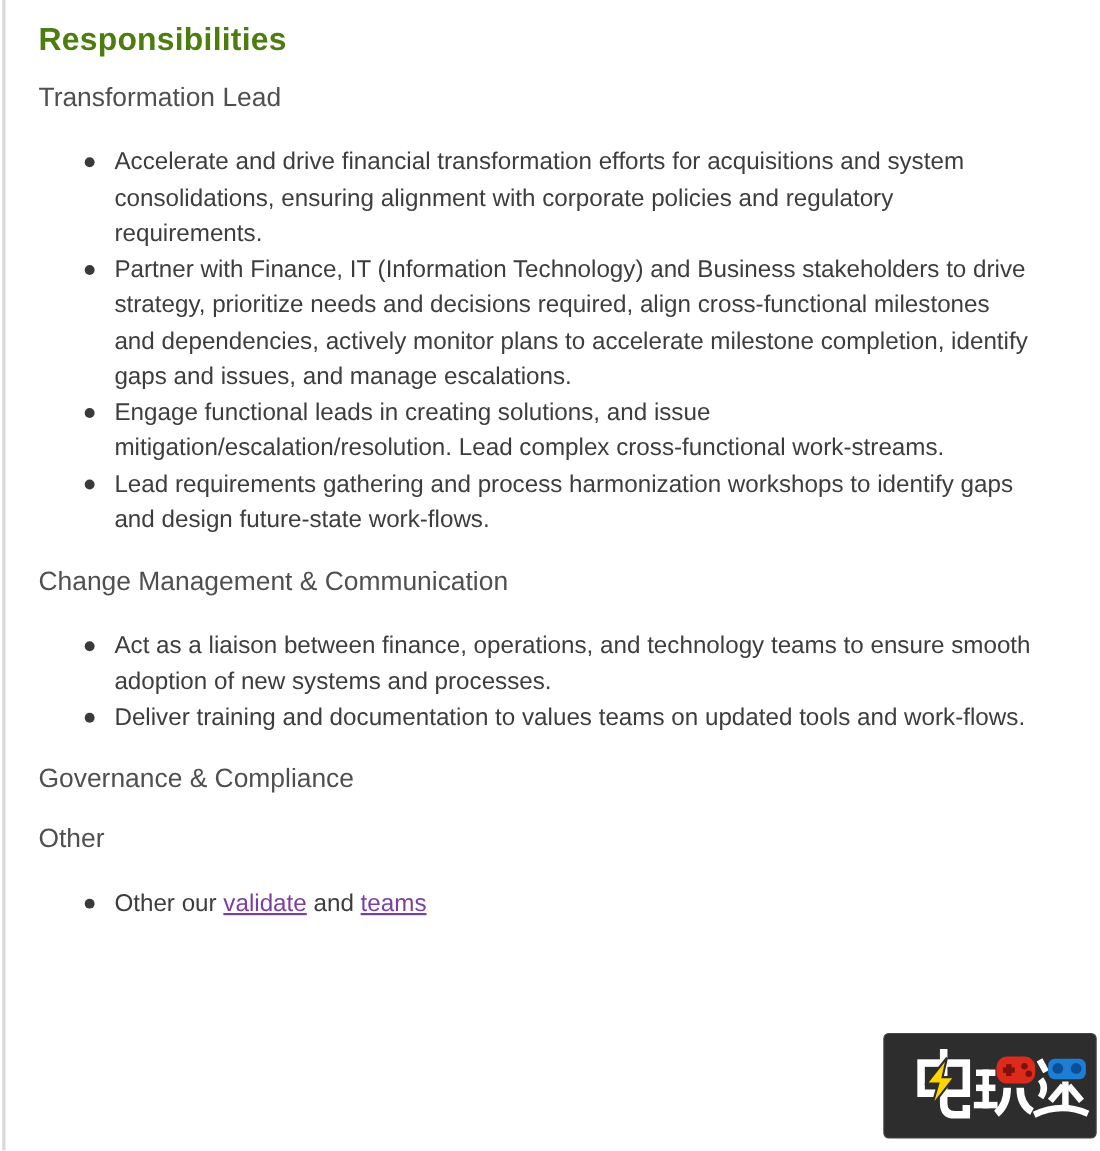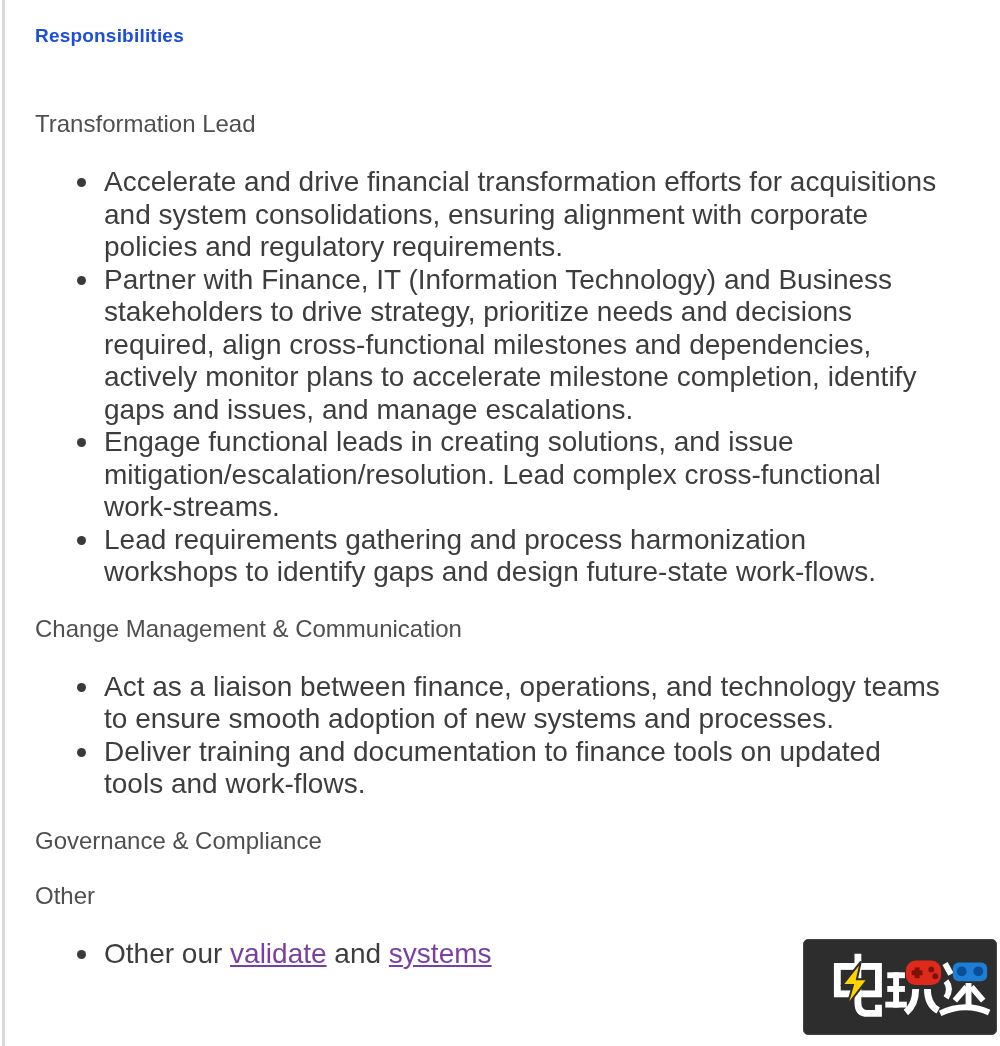--- a/index.html
+++ b/index.html
@@ -10,36 +10,36 @@
     position:relative;overflow:hidden;
     -webkit-font-smoothing:antialiased;
   }
   .left-rail{
     position:absolute;left:2px;top:0;width:3px;height:100%;
     background:#d9d9d9;
   }
   .content{padding:12px 30px 0 35px;}
   .page-title{
     margin:6px 0 0;
-    font-size:19px;line-height:36px;font-weight:700;
-    color:#1d4ed8;letter-spacing:.2px;
+    font-size:29px;line-height:36px;font-weight:700;
+    color:#4d7c0f;letter-spacing:.2px;
   }
   .section-title{
     margin:25px 0 0;
     font-size:24px;line-height:30px;font-weight:400;
     color:#4f4f4f;
   }
-  .page-title + .section-title{margin-top:55px;}
+  .page-title + .section-title{margin-top:20px;}
   ul.bullets{
     margin:27px 0 0;padding:0 0 0 69px;
     list-style:none;
   }
   ul.bullets li{
     position:relative;
-    font-size:28px;line-height:32.5px;
+    font-size:22px;line-height:32.5px;
     color:#3d3d3d;max-width:836px;
   }
   ul.bullets li::before{
     content:'';position:absolute;left:-27px;top:12px;
     width:9px;height:9px;border-radius:50%;background:#3a3a3a;
   }
   a.doc-link{color:#7a3fa5;text-decoration:underline;cursor:pointer;}
   .watermark{
     position:absolute;left:803px;top:939px;width:194px;height:96px;
     background:#2d2d2d;border:1px solid #454545;border-radius:5px;
@@ -64,28 +64,28 @@
   <ul class="bullets">
     <li>Accelerate and drive financial transformation efforts for acquisitions and system consolidations, ensuring alignment with corporate policies and regulatory requirements.</li>
     <li>Partner with Finance, IT (Information Technology) and Business stakeholders to drive strategy, prioritize needs and decisions required, align cross-functional milestones and dependencies, actively monitor plans to accelerate milestone completion, identify gaps and issues, and manage escalations.</li>
     <li>Engage functional leads in creating solutions, and issue mitigation/escalation/resolution. Lead complex cross-functional work-streams.</li>
     <li>Lead requirements gathering and process harmonization workshops to identify gaps and design future-state work-flows.</li>
   </ul>
 
   <p class="section-title">Change Management &amp; Communication</p>
   <ul class="bullets">
     <li>Act as a liaison between finance, operations, and technology teams to ensure smooth adoption of new systems and processes.</li>
-    <li>Deliver training and documentation to finance tools on updated tools and work-flows.</li>
+    <li>Deliver training and documentation to values teams on updated tools and work-flows.</li>
   </ul>
 
   <p class="section-title">Governance &amp; Compliance</p>
 
   <p class="section-title">Other</p>
   <ul class="bullets">
-    <li><span>Other our </span><a class="doc-link">validate</a><span> and </span><a class="doc-link">systems</a></li>
+    <li><span>Other our </span><a class="doc-link">validate</a><span> and </span><a class="doc-link">teams</a></li>
   </ul>
 
 </div>
 
 <div class="watermark" title="电玩迷">
   <span class="sr-only">电玩迷</span>
   <svg viewBox="0 0 194 96" aria-hidden="true">
 
     <g stroke="#ffffff" stroke-width="7" fill="none">
       <rect x="33" y="27" width="42" height="28"></rect>

